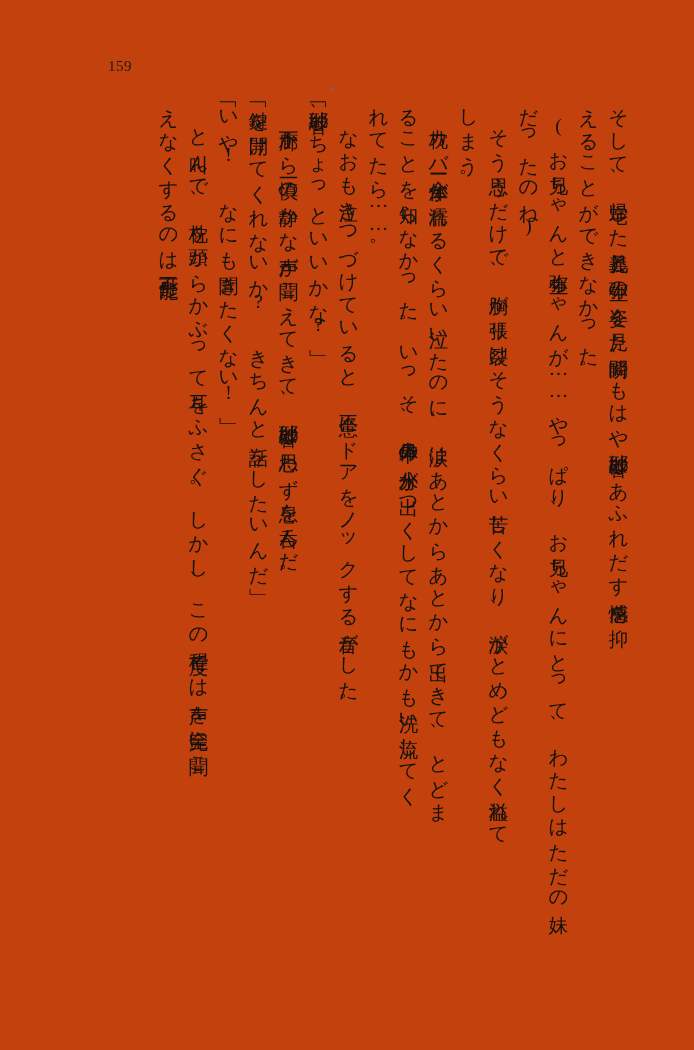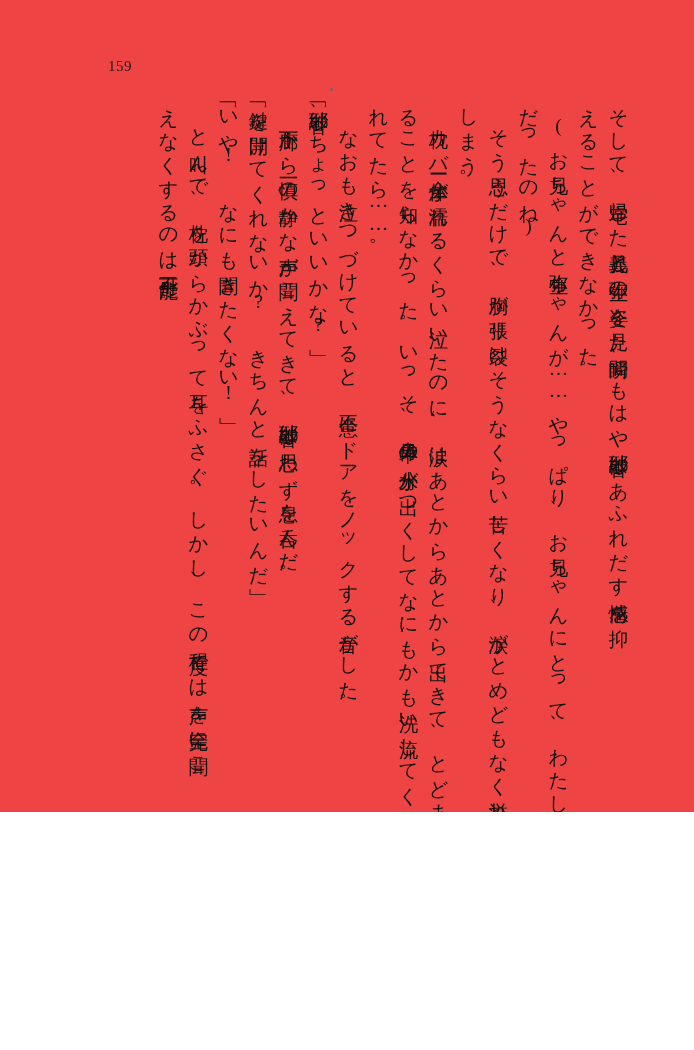--- a/index.html
+++ b/index.html
@@ -6,22 +6,22 @@
     margin: 0;
     padding: 0;
     background: #ffffff;
   }
   body {
     font-family: "Liberation Serif", "DejaVu Serif", serif;
   }
   .page {
     position: relative;
     width: 694px;
-    height: 812px;
-    background: #ef4444;
+    height: 1050px;
+    background: #c2410c;
     overflow: hidden;
   }
   .page-number {
     position: absolute;
     top: 58px;
     left: 108px;
     font-size: 15px;
     color: #1a1a1a;
     letter-spacing: 0.5px;
     font-family: "Liberation Serif", "DejaVu Serif", serif;

